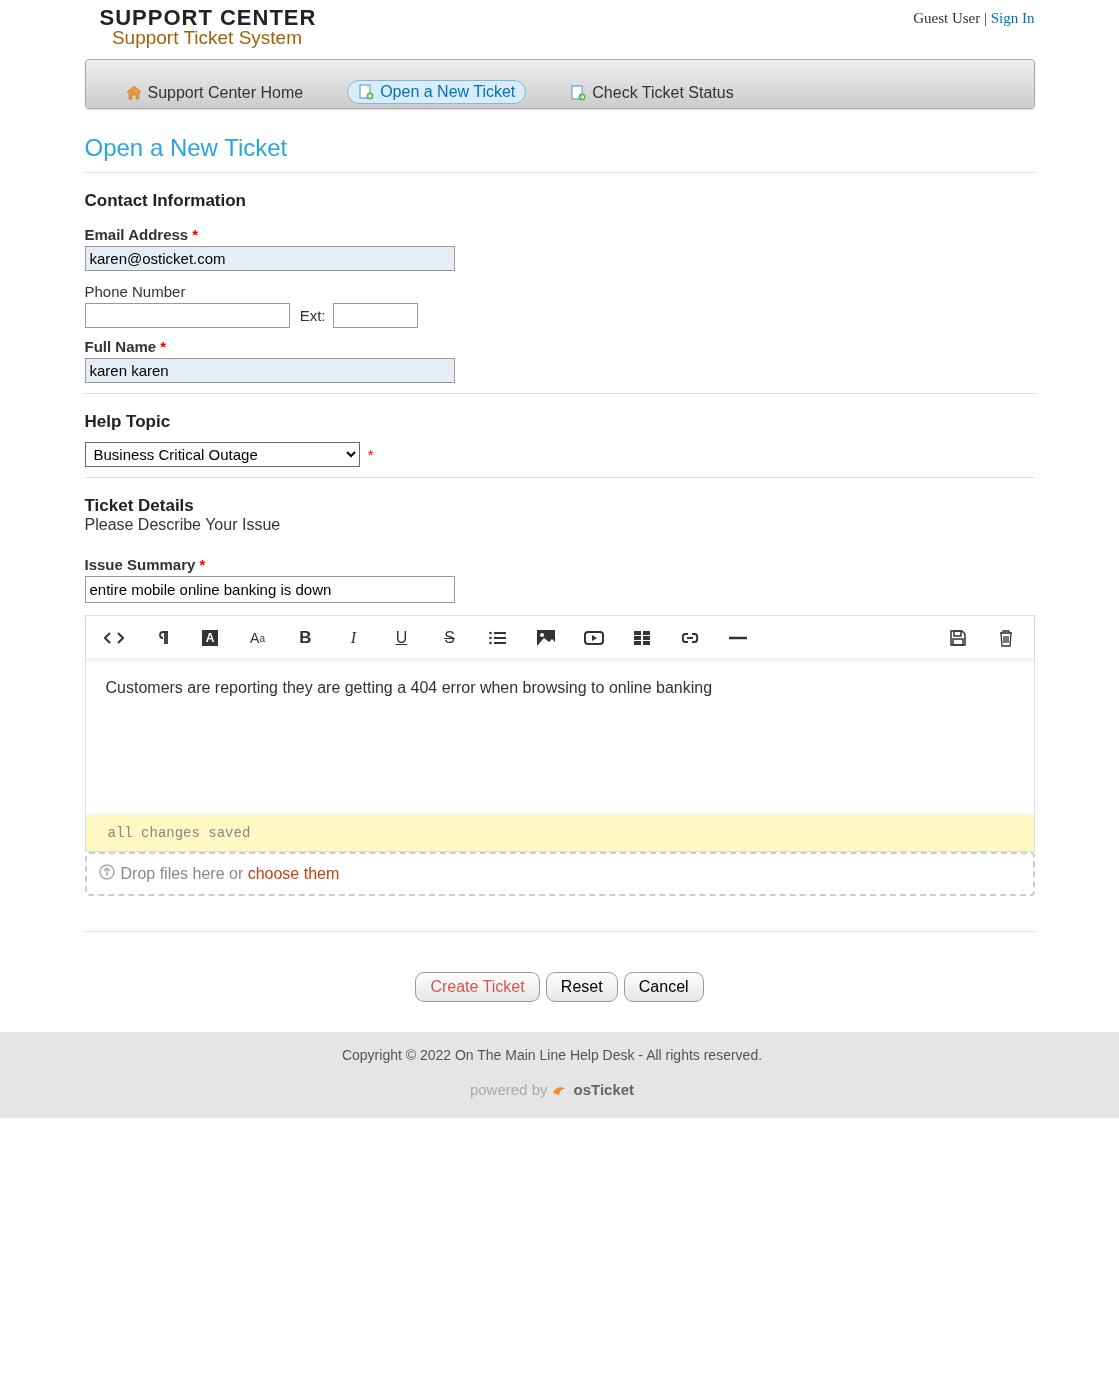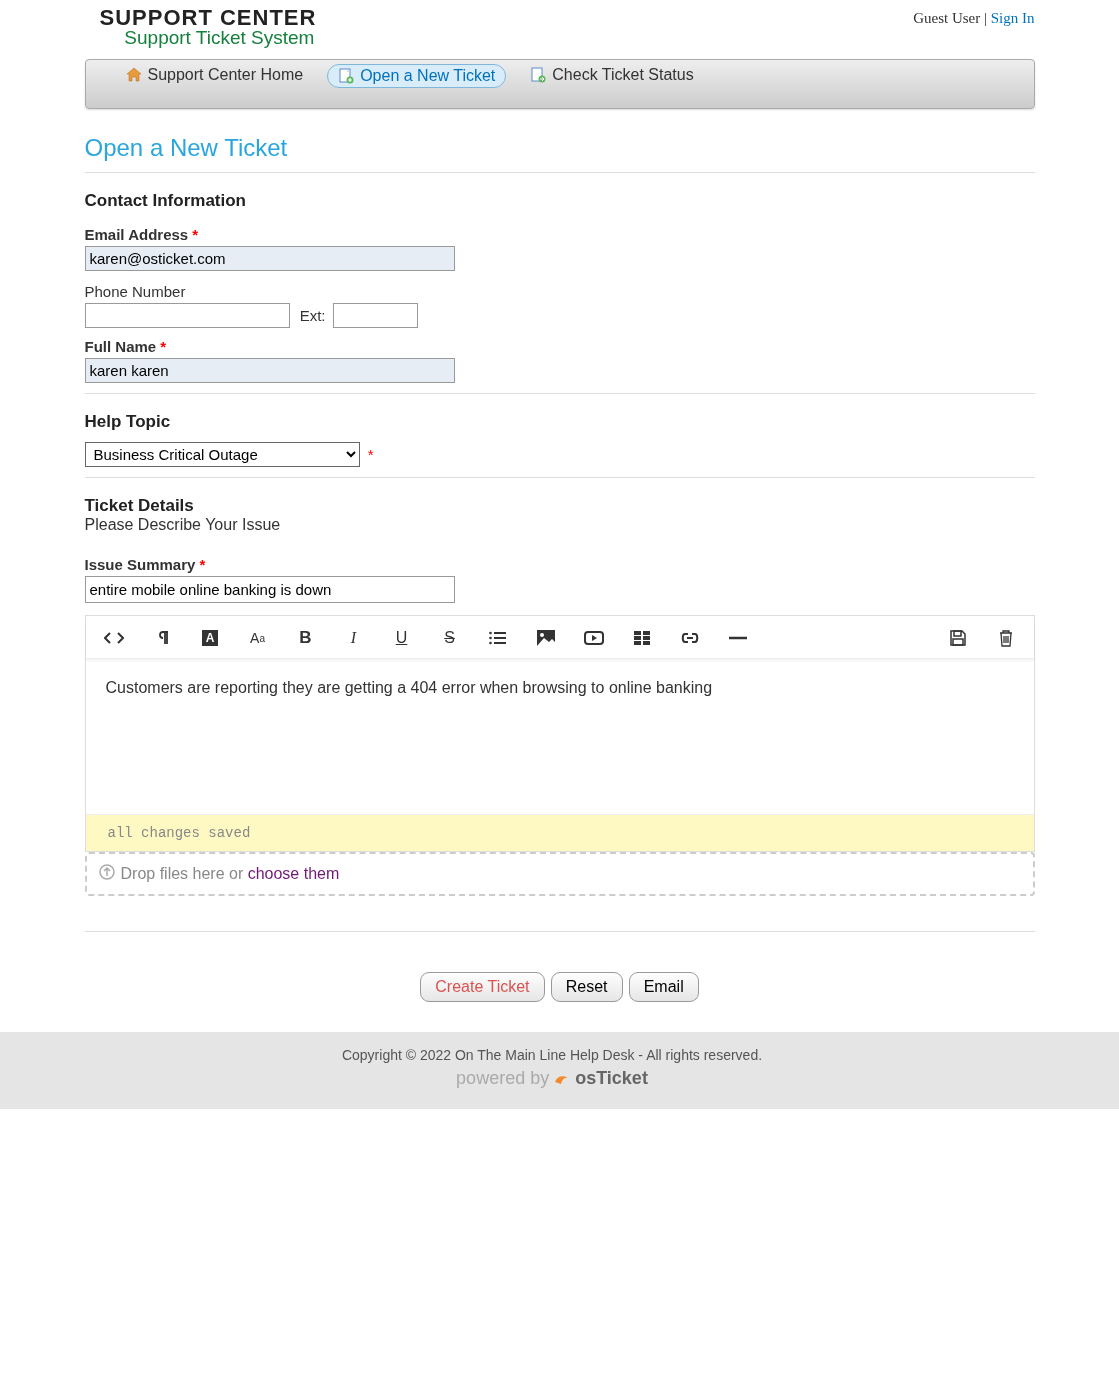--- a/index.html
+++ b/index.html
@@ -25,41 +25,41 @@
     }
     .logo-title {
       font-size: 22px;
       font-weight: 900;
       letter-spacing: 1px;
       color: #222;
       font-family: Arial, sans-serif;
     }
     .logo-sub {
       font-size: 19px;
-      color: #15803d;
-      text-align: right;
+      color: #a16207;
+      text-align: center;
       margin-top: -4px;
       font-weight: 400;
       padding-right: 2px;
     }
     .user-area {
       font-size: 15px;
       padding-top: 5px;
       color: #333;
       font-family: Liberation Serif, serif;
     }
     .user-area a { color: #0072bc; text-decoration: none; }
     .nav {
       background: linear-gradient(to bottom, #eee, #ccc);
       border: 1px solid #aaa;
       border-radius: 4px;
       display: flex;
-      gap: 14px;
+      gap: 34px;
       padding: 4px 30px;
-      align-items: flex-start;
+      align-items: flex-end;
       height: 50px;
       box-shadow: 0 1px 2px rgba(0,0,0,0.15);
     }
     .nav-item {
       display: flex;
       align-items: center;
       gap: 6px;
       font-size: 16px;
       color: #333;
       padding: 2px 10px;
@@ -177,21 +177,21 @@
       border: 2px dashed #ccc;
       border-radius: 4px;
       padding: 10px 12px;
       margin-top: 0;
       color: #888;
       font-size: 16px;
       display: flex;
       align-items: center;
       gap: 6px;
     }
-    .dropzone a { color: #701a75; text-decoration: none; }
+    .dropzone a { color: #c2410c; text-decoration: none; }
     .button-row {
       text-align: center;
       margin: 40px 0 30px 0;
     }
     .btn {
       background: linear-gradient(to bottom, #fefefe, #e6e6e6);
       border: 1px solid #999;
       border-radius: 9px;
       padding: 5px 14px;
       font-size: 16px;
@@ -201,23 +201,23 @@
     .btn-primary { color: #d9534f; }
     .footer {
       background: #e5e5e5;
       padding: 15px 15px 20px 0;
       text-align: center;
       font-size: 14px;
       color: #555;
       margin-top: 20px;
     }
     .powered {
-      margin-top: 5px;
+      margin-top: 18px;
       color: #aaa;
-      font-size: 18px;
+      font-size: 15px;
       display:flex;
       align-items:center;
       justify-content:center;
       gap:4px;
     }
     hr.thin { border:none; border-top:1px solid #ddd; margin-top:35px; }
   </style>
 </head>
 <body>
 
@@ -412,21 +412,21 @@
         </svg>
     </span>
     <span><span>Drop files here or </span><a href="#">choose them</a></span>
   </div>
 
   <hr class="thin">
 
   <div class="button-row">
     <button class="btn btn-primary">Create Ticket</button>
     <button class="btn">Reset</button>
-    <button class="btn">Email</button>
+    <button class="btn">Cancel</button>
   </div>
 </div>
 
 <div class="footer">
   <div>Copyright © 2022 On The Main Line Help Desk - All rights reserved.</div>
   <div class="powered">
     <span>powered by</span>
     <svg width="18" height="14" viewBox="0 0 18 14">
         <path d="M2 10 C 4 4 10 3 15 6 C 12 5 9 7 8 12" fill="#f48a2c"></path>
       </svg>

